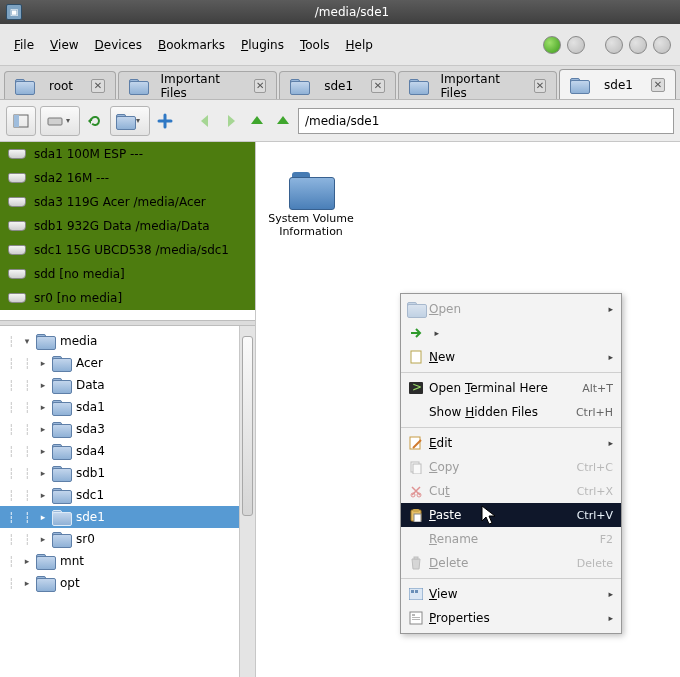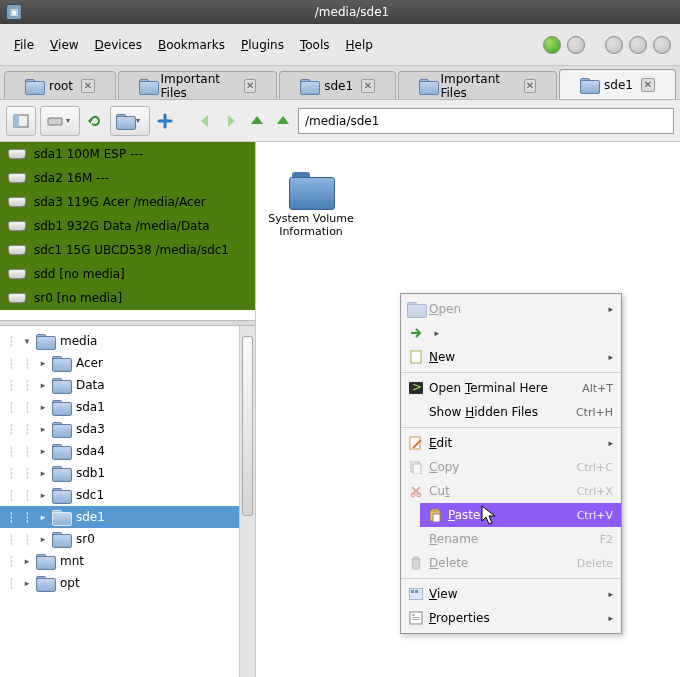--- a/index.html
+++ b/index.html
@@ -12,21 +12,21 @@
 
   
   .menubar { height:42px; background:#e8e8e8; border-bottom:1px solid #c7c7c7; display:flex; align-items:center; padding:0 6px; }
   .menubar .menu-item { padding:3px 8px; cursor:default; }
   .menubar .spacer { flex:1; }
   .led { width:18px; height:18px; border-radius:50%; border:1px solid #888; background:radial-gradient(circle at 35% 35%, #e2e2e2, #bcbcbc); margin:0 3px; }
   .led.green { background:radial-gradient(circle at 35% 35%, #9de06a, #3a9a1a); }
 
   
   .tabstrip { height:34px; background:#dedede; border-bottom:1px solid #b8b8b8; display:flex; align-items:flex-end; padding:0 4px; gap:2px; }
-  .tab { display:flex; align-items:center; gap:8px; height:28px; padding:0 20px; background:#d4d4d4; border:1px solid #a7a7a7; border-bottom:none; border-radius:4px 4px 0 0; cursor:default;margin-top:11px; }
+  .tab { display:flex; align-items:center; gap:18px; height:28px; padding:0 10px; background:#d4d4d4; border:1px solid #a7a7a7; border-bottom:none; border-radius:4px 4px 0 0; cursor:default;margin-top:11px; }
   .tab.active { background:#f3f3f3; border-color:#9c9c9c; height:30px; }
   .tab .folder-icon { width:16px; height:14px; }
   .tab .close { width:14px; height:14px; border-radius:2px; border:1px solid #9a9a9a; background:#dcdcdc; display:flex;align-items:center;justify-content:center; font-size:10px; color:#555; }
 
   
   .toolbar { height:42px; background:#ededed; border-bottom:1px solid #c7c7c7; display:flex; align-items:center; padding:0 6px; gap:4px; }
   .tool-btn { width:30px; height:30px; border:1px solid #b5b5b5; border-radius:3px; background:linear-gradient(#fafafa,#e3e3e3); display:flex; align-items:center; justify-content:center; }
   .tool-btn .drop { width:8px; font-size:8px; color:#555; margin-left:2px; }
   .tool-btn.wide { width:40px; }
   .arrow-btn { width:22px; height:22px; display:flex; align-items:center; justify-content:center; }
@@ -69,21 +69,21 @@
 
   
   .ctx { position:absolute; left:400px; top:293px; width:222px; background:#f3f3f3; border:1px solid #989898; box-shadow:2px 2px 6px rgba(0,0,0,.25); padding:3px 0; }
   .ctx-row { display:flex; align-items:center; height:24px; padding:0 8px 0 6px; gap:4px; cursor:default; }
   .ctx-row .iconcell { width:18px; display:flex; justify-content:center; align-items:center; }
   .ctx-row .label { flex:1; }
   .ctx-row .accel { color:#666; font-size:11px; }
   .ctx-row .sub { width:10px; text-align:right; color:#444; font-size:9px; }
   .ctx-row.disabled { color:#9d9d9d; }
   .ctx-row.disabled .accel { color:#b8b8b8; }
-  .ctx-row.highlight { background:#8b5cf6; color:#fff;margin-left:19px; }
+  .ctx-row.highlight { background:#0f172a; color:#fff; }
   .ctx-row.highlight .accel { color:#eaf3fb; }
   .ctx-sep { height:1px; background:#cfcfcf; margin:3px 0; }
 
   .underline { text-decoration: underline; }
 
   
   .svg-arrow { width:18px; height:18px; }
 
   .cursor { position:absolute; left:481px; top:505px; width:18px; height:22px; }
   .cursor svg { width:18px; height:22px; }

